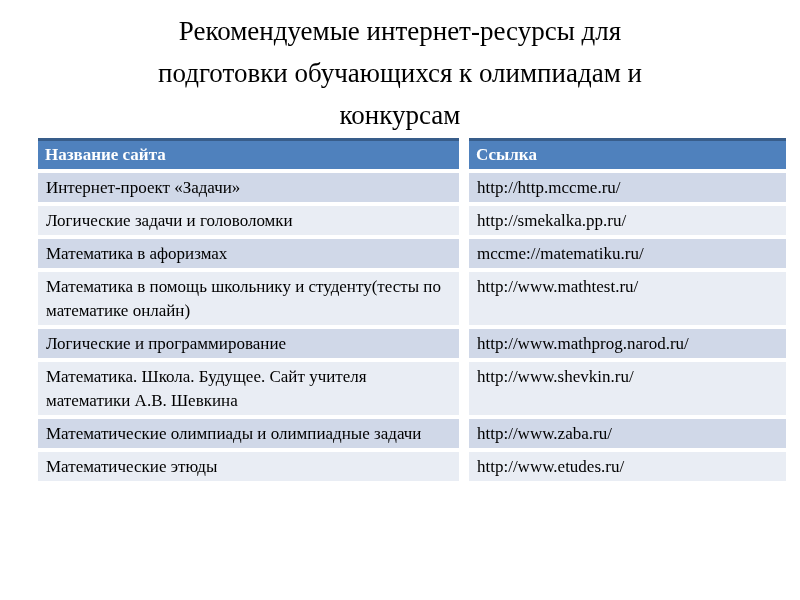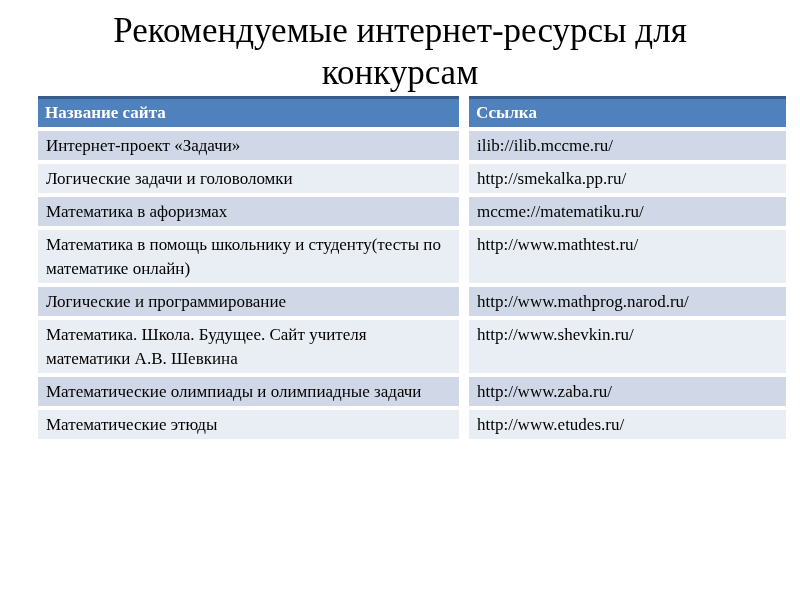--- a/index.html
+++ b/index.html
@@ -12,21 +12,21 @@
     font-family: "Liberation Serif", serif;
   }
   .slide {
     position: relative;
     width: 800px;
     height: 600px;
   }
   .title {
     margin: 10px 0 2px 0;
     text-align: center;
-    font-size: 35px;
+    font-size: 27px;
     line-height: 42px;
     color: var(--body-text, #000000);
     font-weight: normal;
   }
   table.resources {
     margin-left: 38px;
     width: 722px;
     border-collapse: collapse;
     table-layout: fixed;
   }
@@ -60,34 +60,35 @@
   tbody tr:nth-child(odd) td  { background: var(--row-band-odd, #D0D8E8); }
   tbody tr:nth-child(even) td { background: var(--row-band-even, #E9EDF4); }
 </style>
 </head>
 <body>
 
 <div class="slide">
 
   <div class="title">
     <div>Рекомендуемые интернет-ресурсы для</div>
+    <div>подготовки обучающихся к олимпиадам и</div>
     <div>конкурсам</div>
   </div>
 
   <table class="resources">
     <thead>
       <tr>
         <th class="col-name">Название сайта</th>
         <th class="col-url">Ссылка</th>
       </tr>
     </thead>
     <tbody>
       <tr>
         <td class="col-name">Интернет-проект «Задачи»</td>
-        <td class="col-url">ilib://ilib.mccme.ru/</td>
+        <td class="col-url">http://http.mccme.ru/</td>
       </tr>
       <tr>
         <td class="col-name">Логические задачи и головоломки</td>
         <td class="col-url">http://smekalka.pp.ru/</td>
       </tr>
       <tr>
         <td class="col-name">Математика в афоризмах</td>
         <td class="col-url">mccme://matematiku.ru/</td>
       </tr>
       <tr>

